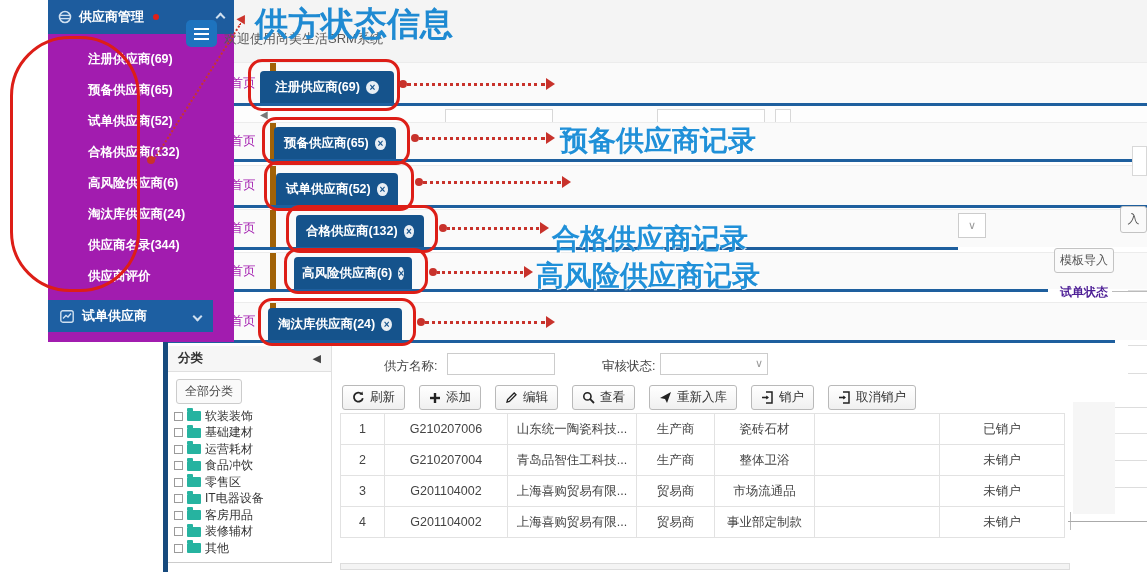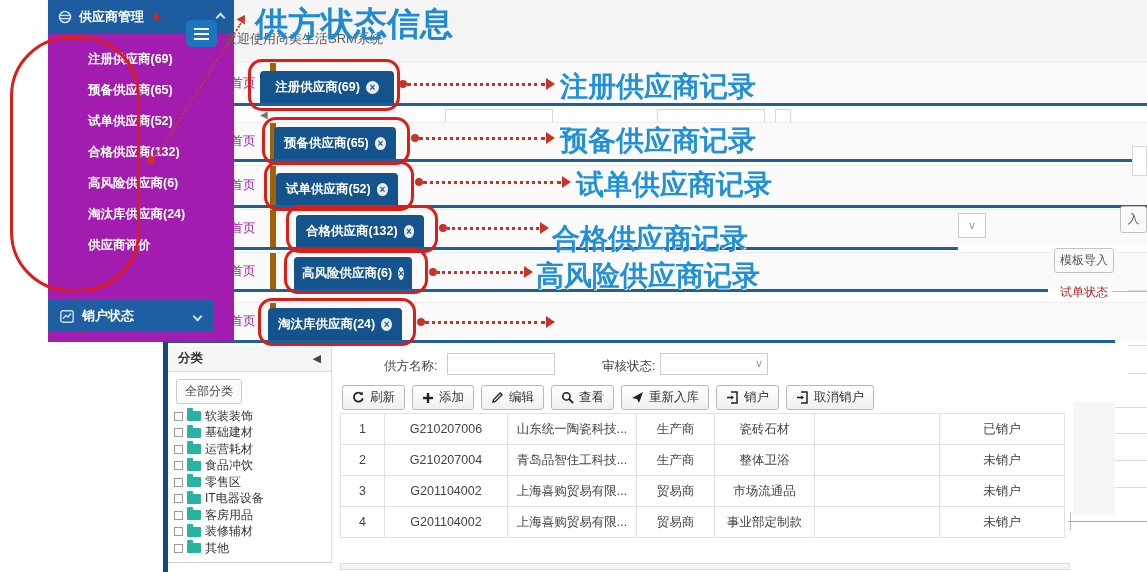--- a/index.html
+++ b/index.html
@@ -56,21 +56,21 @@
               text-shadow:1px 1px 0 rgba(255,255,255,.8); }
   .ann-title { color:#1f8ad2; font-weight:bold; font-size:33px; z-index:7; white-space:nowrap; }
   .diag { border-top:2px dotted #cc342c; transform-origin:0 0; z-index:6; }
 
   
   .rem-line { background:#ddd; height:1px; z-index:1; }
   .rem-btn { border:1px solid #c3c3c3; background:#fafafa; border-radius:3px; font-size:12px; color:#555;
              display:flex; align-items:center; justify-content:center; z-index:2; cursor:pointer; }
   .rem-select { border:1px solid #ccc; background:#fff; color:#9a9a9a; font-size:11px; display:flex;
                 align-items:center; justify-content:center; z-index:2; }
-  .rem-text { font-size:12px; color:#b91c1c; z-index:2; }
+  .rem-text { font-size:12px; color:#4c1d95; z-index:2;font-weight:bold; }
   .rem-panel { background:#f6f6f6; z-index:1; }
 
   
   .cat-panel { left:168px; top:346px; width:164px; height:216px; background:#fff; border-right:1px solid #e0e0e0; z-index:2; }
   .cat-head { height:26px; background:#f6f6f6; border-bottom:1px solid #e0e0e0; display:flex; align-items:center;
               padding:0 10px; font-size:12.5px; font-weight:bold; color:#333; }
   .cat-head .tri { margin-left:auto; font-size:11px; color:#444; cursor:pointer; }
   .all-btn { margin:7px 0 4px 8px; display:inline-block; border:1px solid #ccc; background:#fafafa; border-radius:3px;
              font-size:12px; color:#444; padding:3px 8px; cursor:pointer; }
   .tree { padding-left:6px; }
@@ -79,21 +79,21 @@
   .folder { width:14px; height:10px; background:#26b3a0; border-radius:1px; position:relative; flex:0 0 auto; }
   .folder::before { content:""; position:absolute; left:0; top:-3px; width:6px; height:3px; background:#26b3a0;
                     border-radius:1px 1px 0 0; }
 
   
   .flt-label { font-size:12.5px; color:#444; z-index:2; }
   .flt-input { border:1px solid #ccc; background:#fff; height:22px; z-index:2; font-size:12px; padding:0 4px;
                font-family:inherit; }
   .flt-select { border:1px solid #ccc; background:#fff; height:22px; z-index:2; position:relative; }
   .flt-select .v { position:absolute; right:4px; top:3px; color:#999; font-size:11px; }
-  .toolbar { left:342px; top:385px; display:flex; gap:7px; z-index:2; }
+  .toolbar { left:342px; top:385px; display:flex; gap:14px; z-index:2; }
   .tb-btn { border:1px solid #b9b9b9; background:linear-gradient(#fff,#f0f0f0); border-radius:3px; height:25px;
             display:flex; align-items:center; gap:5px; padding:0 9px; font-size:12.5px; color:#333; cursor:pointer; }
   .tb-btn svg { display:block; }
 
   table.grid { border-collapse:collapse; table-layout:fixed; background:#fff; z-index:2; position:absolute;
                left:340px; top:413px; }
   table.grid th, table.grid td { border:1px solid #e2e2e2; text-align:center; font-weight:normal; overflow:hidden;
                white-space:nowrap; }
   table.grid th { height:26px; font-size:12.5px; color:#666; background:#fdfdfd; }
   table.grid td { height:31px; font-size:12.5px; color:#444; }
@@ -123,28 +123,29 @@
       <span class="red-dot"></span>
       <span class="chev up"></span>
     </div>
     <div class="side-list">
       <div class="side-item">注册供应商(69)</div>
       <div class="side-item">预备供应商(65)</div>
       <div class="side-item">试单供应商(52)</div>
       <div class="side-item">合格供应商(132)</div>
       <div class="side-item">高风险供应商(6)</div>
       <div class="side-item">淘汰库供应商(24)</div>
+      <div class="side-item">供应商名录(344)</div>
       <div class="side-item">供应商评价</div>
     </div>
     <div class="report-row">
       <svg width="14" height="13" viewBox="0 0 14 13">
         <rect x="0.8" y="0.8" width="12.4" height="11.4" rx="2" fill="none" stroke="#cfe0f0" stroke-width="1.4"></rect>
         <polyline points="3,8.5 6,5.5 8,7 11,3.5" fill="none" stroke="#cfe0f0" stroke-width="1.4"></polyline>
       </svg>
-      <span>销户状态</span>
+      <span>试单供应商</span>
       <span class="chev down"></span>
     </div>
   </div>
   <div class="abs left-bar"></div>
 
   <div class="abs ann-ellipse" style="left:10px;top:36px;width:130px;height:256px;"></div>
 
   <div class="abs diag" style="left:152px;top:161px;width:164px;transform:rotate(-57.5deg);">
     <span style="position:absolute;right:-9px;top:-7px;width:0;height:0;border-left:8px solid #cc342c;border-top:5px solid transparent;border-bottom:5px solid transparent;display:block;"></span>
   </div>
@@ -168,21 +169,20 @@
     <span style="position:absolute;left:92px;top:3px;font-size:10px;color:#777;">◀</span>
     <span class="ghost-box" style="left:277px;top:3px;width:108px;height:14px;"></span>
     <span class="ghost-box" style="left:489px;top:3px;width:108px;height:14px;"></span>
     <span class="ghost-box" style="left:607px;top:3px;width:16px;height:14px;"></span>
   </div>
   <div class="abs ann-rect" style="left:248px;top:59px;width:152px;height:52px;"></div>
   <div class="abs dotline" style="left:407px;top:83px;width:138px;">
       <span class="tail"></span>
       <span class="head"></span>
     </div>
-  <div class="abs ann-text" style="left:560px;top:68px;">注册供应商记录</div>
 
   <div class="abs strip" style="top:122px;height:37px;">
     <div class="inner">
       <span class="collapse">«</span>
       <span class="home-tab">首页</span>
       <span class="blue-tab" style="left:106px;width:122px;">
         <span>预备供应商(65)</span>
         <span class="close-x">×</span>
       </span>
     </div>
@@ -204,21 +204,20 @@
         <span class="close-x">×</span>
       </span>
     </div>
   </div>
   <div class="abs blueline" style="left:168px;top:205px;width:979px;"></div>
   <div class="abs ann-rect" style="left:264px;top:161px;width:150px;height:50px;"></div>
   <div class="abs dotline" style="left:423px;top:181px;width:138px;">
       <span class="tail"></span>
       <span class="head"></span>
     </div>
-  <div class="abs ann-text" style="left:576px;top:166px;">试单供应商记录</div>
 
   <div class="abs strip" style="top:209px;height:38px;">
     <div class="inner">
       <span class="collapse">«</span>
       <span class="home-tab">首页</span>
       <span class="blue-tab" style="left:128px;width:128px;">
         <span>合格供应商(132)</span>
         <span class="close-x">×</span>
       </span>
     </div>

